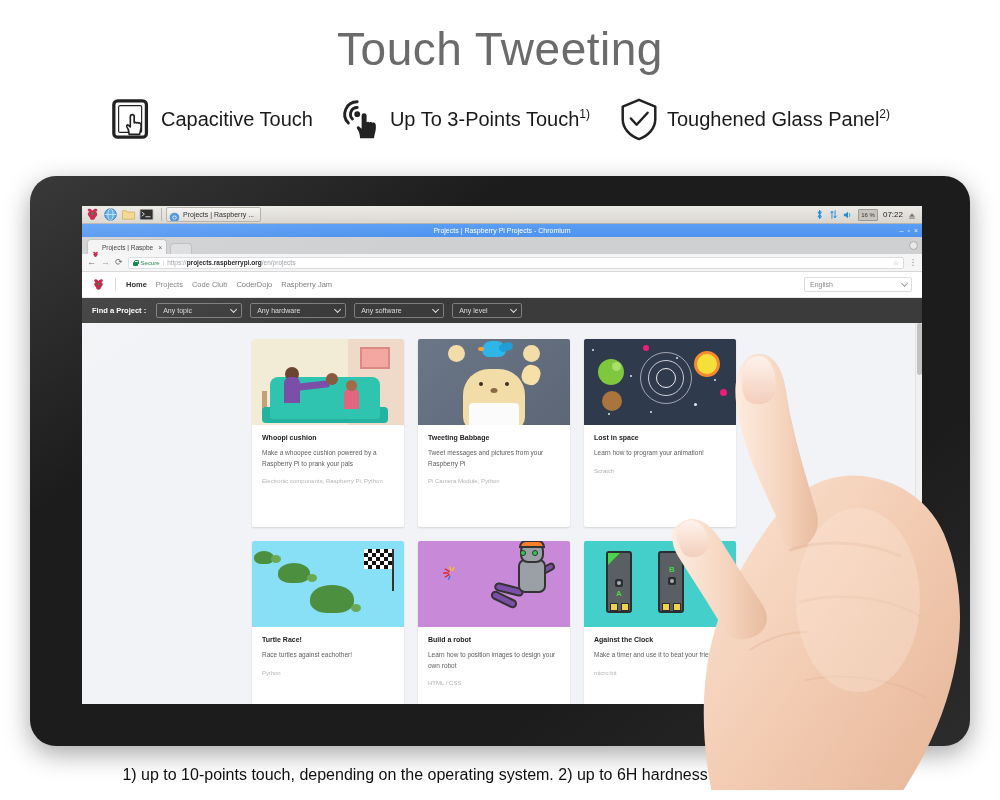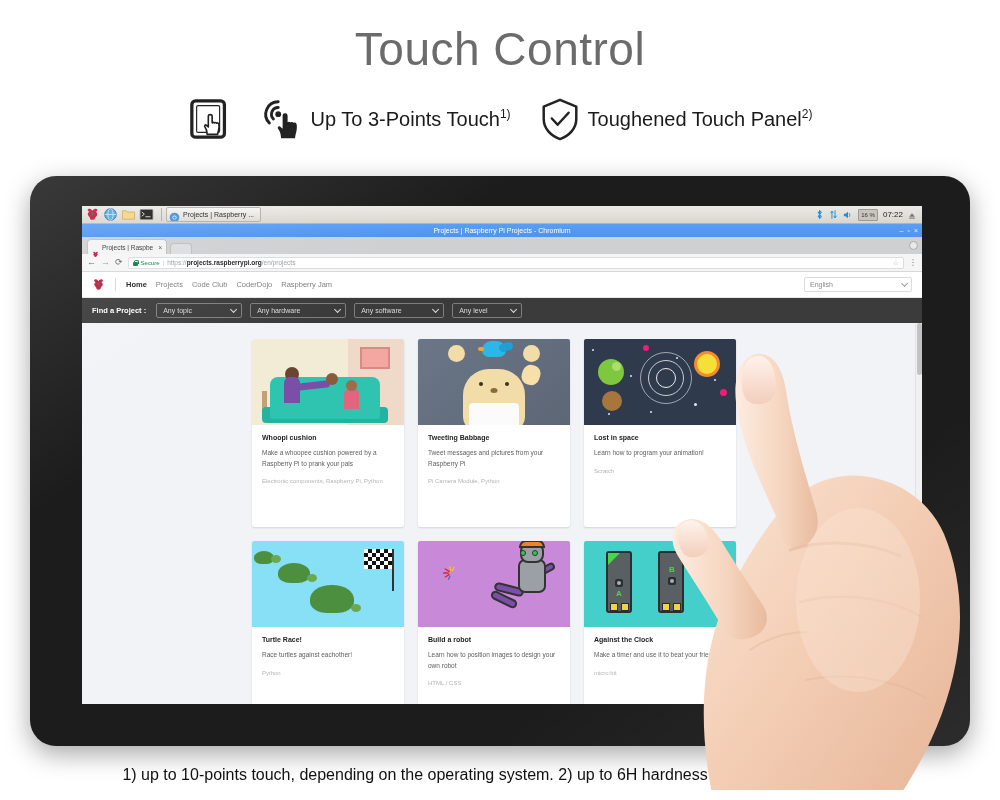--- a/index.html
+++ b/index.html
@@ -249,32 +249,33 @@
 
   
   #footnote {
     position:absolute; left:0; bottom:16px; width:100%; text-align:center;
     font-size:16px; color:#111;
   }
 </style>
 </head>
 <body>
 
-<div id="page-title">Touch Control</div>
+<div id="page-title">Touch Tweeting</div>
 
 <div id="feature-row">
 
   <div class="feature-item">
     <span>
       <svg class="feat-icon" viewBox="0 0 48 48">
         <rect x="4" y="5" width="34" height="38" rx="4" fill="none" stroke="#222" stroke-width="3.4"></rect>
         <rect x="9" y="10" width="24" height="28" rx="1.5" fill="#fff" stroke="#222" stroke-width="1.2"></rect>
         <path d="M20 40c-.2-3-.6-5.6-2.3-7.7-1-1.3.4-2.7 1.6-1.7l1.9 1.7V21.5c0-1.1.9-2 2-2s2 .9 2 2V28c.6-.5 1.6-.6 2.3.1.5-.5 1.6-.6 2.3.2.7-.5 2.1-.3 2.4 1.1.4 1.9.3 4.1-.2 5.9-.5 1.8-1 3.4-1.1 4.7z" fill="#fff" stroke="#222" stroke-width="1.7" stroke-linejoin="round"></path>
       </svg>
     </span>
+    <span class="feature-label"><span>Capacitive Touch</span><sup class="feature-sup"></sup></span>
   </div>
 
   <div class="feature-item">
     <span>
       <svg class="feat-icon" viewBox="0 0 48 48">
         <path d="M19 6a13 13 0 00-9.2 22.2" fill="none" stroke="#222" stroke-width="3" stroke-linecap="round"></path>
         <path d="M19 12a7 7 0 00-5 11.9" fill="none" stroke="#222" stroke-width="3" stroke-linecap="round"></path>
         <circle cx="19" cy="19" r="3" fill="#222"></circle>
         <path d="M22 44c-.3-4-.9-7-3-9.6-1.4-1.7.6-3.6 2.2-2.3l2.4 2V20.5a2.6 2.6 0 015.2 0v7c.7-.8 2.2-.9 3.1.1.8-.7 2.3-.7 3.1.3.9-.6 2.8-.4 3.2 1.5.5 2.5.3 5.4-.3 7.8-.6 2.4-1.2 4.6-1.4 6.8z" fill="#222"></path>
       </svg>
@@ -282,21 +283,21 @@
     <span class="feature-label"><span>Up To 3-Points Touch</span><sup class="feature-sup">1)</sup></span>
   </div>
 
   <div class="feature-item">
     <span>
       <svg class="feat-icon" viewBox="0 0 48 48">
         <path d="M24 4 7 11v13c0 10 7.4 17.4 17 21 9.6-3.6 17-11 17-21V11z" fill="none" stroke="#222" stroke-width="2.6" stroke-linejoin="round"></path>
         <path d="M15.5 23.5 21.5 30 33 17.5" fill="none" stroke="#222" stroke-width="2.6" stroke-linecap="round" stroke-linejoin="round"></path>
       </svg>
     </span>
-    <span class="feature-label"><span>Toughened Touch Panel</span><sup class="feature-sup">2)</sup></span>
+    <span class="feature-label"><span>Toughened Glass Panel</span><sup class="feature-sup">2)</sup></span>
   </div>
 
 </div>
 
 <div id="tablet">
   <div id="screen">
 
     <div id="taskbar">
       <span class="tb-ico">
         <svg width="15" height="15" viewBox="0 0 16 16">

